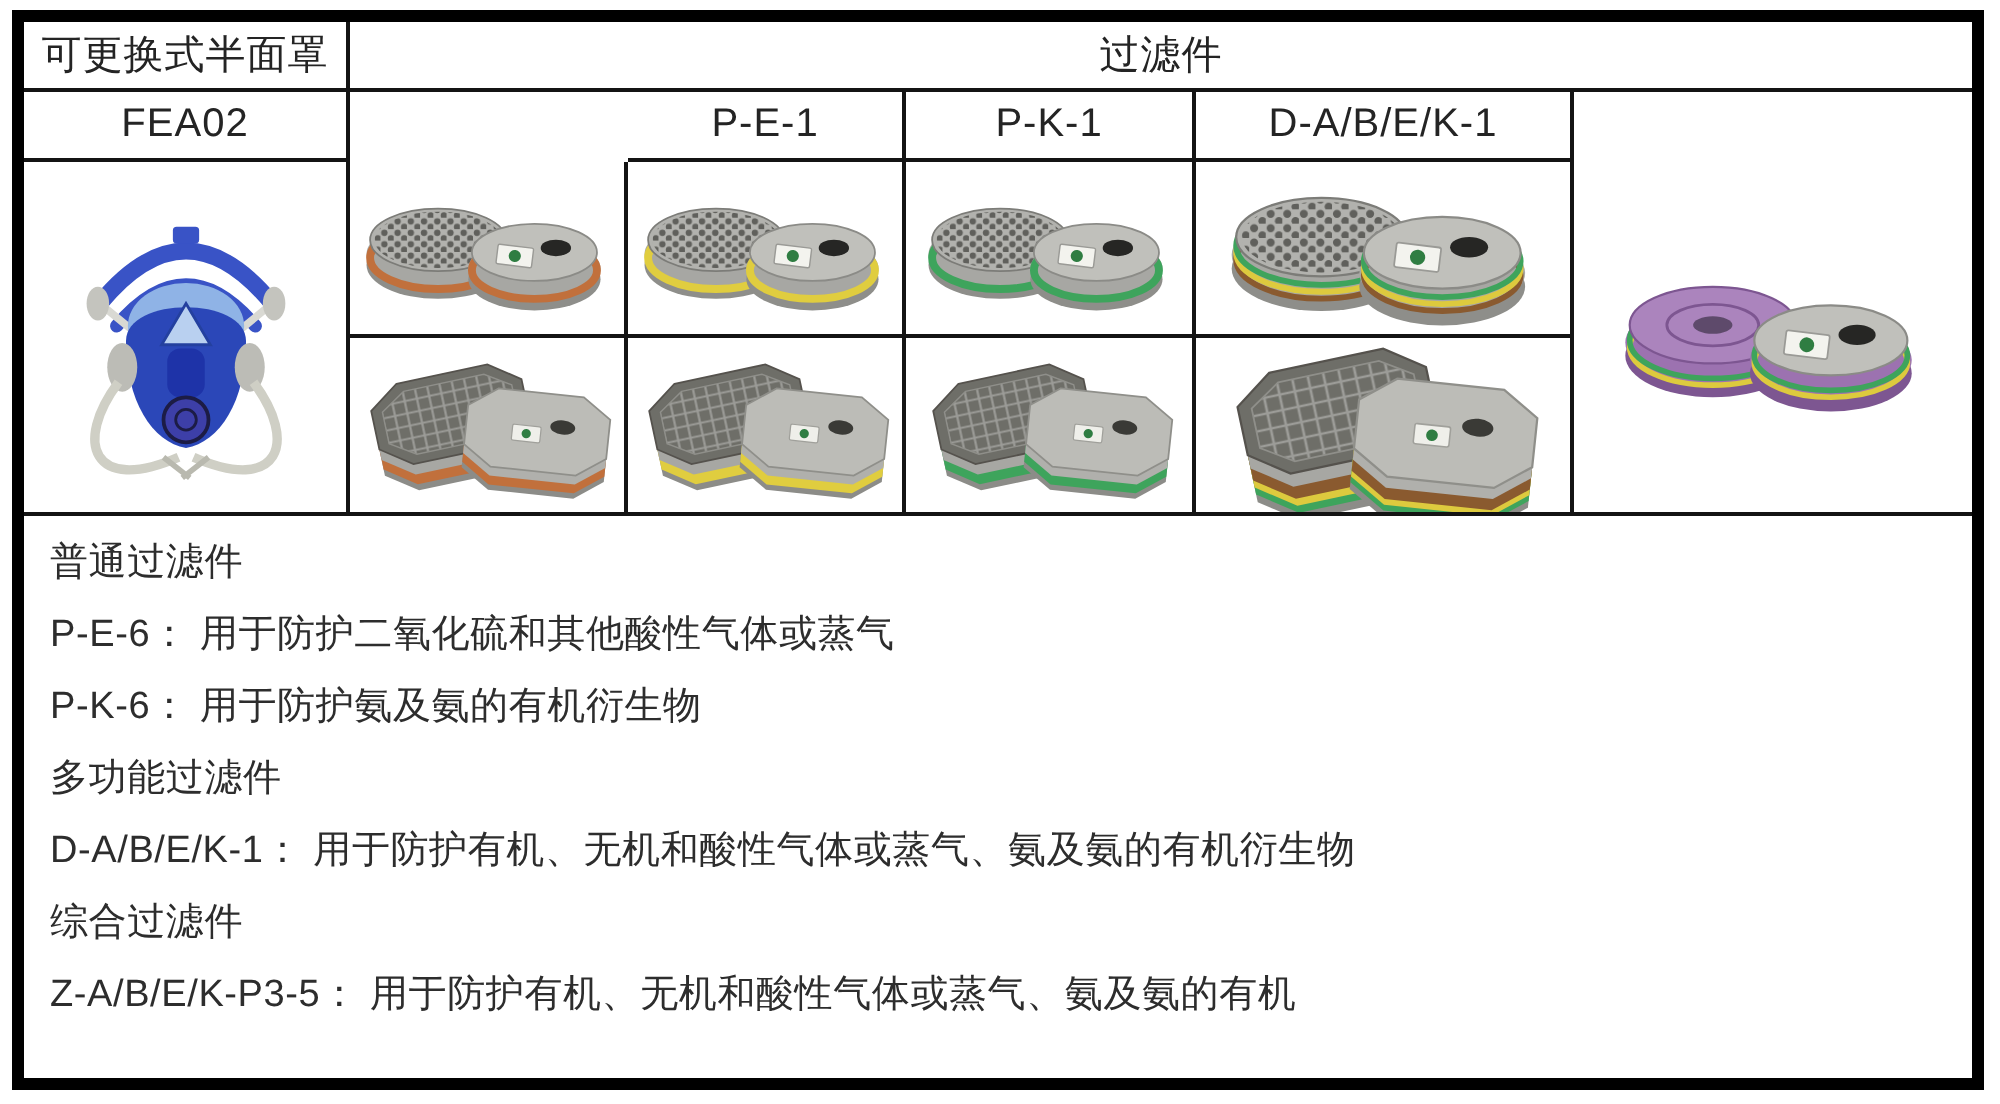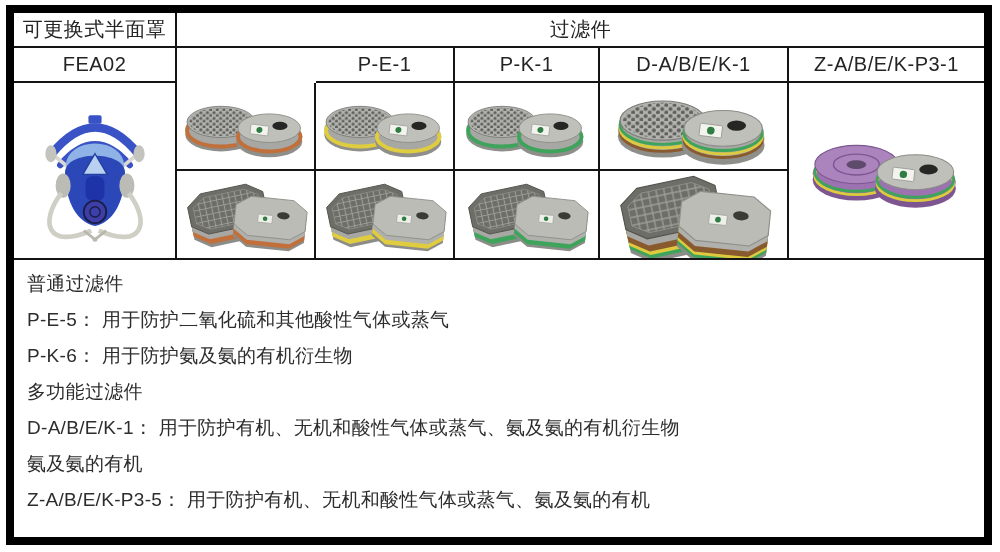--- a/index.html
+++ b/index.html
@@ -1,20 +1,20 @@
 <!DOCTYPE html>
 <html><head>
 <meta charset="utf-8">
 <style>
   html,body{margin:0;padding:0;background:#ffffff;}
   body{font-family:"Liberation Sans","DejaVu Sans",sans-serif;}
   .sheet{position:relative;width:1000px;height:552px;background:#fff;overflow:hidden;}
   .tbl{
     position:absolute;left:6px;top:5px;width:986px;height:540px;
-    box-sizing:border-box;border:8px solid #000000;
+    box-sizing:border-box;border:6px solid #000000;
     display:grid;
     grid-template-columns:163px 139px 139px 145px 189px auto;
     grid-template-rows:35px 35px 88px 89px auto;
     background:#fff;
   }
   .cell{box-sizing:border-box;color:#242424;overflow:hidden;}
   .b-r{border-right:2px solid #141414;}
   .b-b{border-bottom:2px solid #141414;}
   .hc{display:flex;align-items:center;justify-content:center;font-size:20px;letter-spacing:.5px;}
   .img-cell{display:flex;align-items:center;justify-content:center;}
@@ -31,21 +31,20 @@
 <div class="sheet">
   <div class="tbl">
 
     <div class="cell hc b-r b-b" style="grid-area:1/1/2/2">可更换式半面罩</div>
     <div class="cell hc b-b" style="grid-area:1/2/2/7">过滤件</div>
 
     <div class="cell hc b-r b-b" style="grid-area:2/1/3/2">FEA02</div>
     <div class="cell hc b-r b-b" style="grid-area:2/3/3/4">P-E-1</div>
     <div class="cell hc b-r b-b" style="grid-area:2/4/3/5">P-K-1</div>
     <div class="cell hc b-r b-b" style="grid-area:2/5/3/6">D-A/B/E/K-1</div>
-    <div class="cell hc b-b" style="grid-area:2/6/3/7">Z-A/B/E/K-P3-1</div>
 
     <div class="cell img-cell maskcell b-r b-b" style="grid-area:3/1/5/2">
       <div class="product">
           <svg viewBox="0 0 160 172" xmlns="http://www.w3.org/2000/svg">
     <path d="M34,68 Q80,12 126,68" stroke="#3953c6" stroke-width="9" fill="none" stroke-linecap="round"></path>
     <path d="M43,80 Q80,36 117,80" stroke="#3953c6" stroke-width="7" fill="none" stroke-linecap="round"></path>
     <rect x="73" y="27" width="14" height="9" rx="2" fill="#3953c6"></rect>
     <path d="M34,68 L56,86 M126,68 L104,86" stroke="#d9d9d3" stroke-width="4"></path>
     <ellipse cx="33" cy="68" rx="6" ry="9" fill="#c4c4be"></ellipse>
     <ellipse cx="127" cy="68" rx="6" ry="9" fill="#c4c4be"></ellipse>
@@ -311,21 +310,21 @@
     <g transform="rotate(7 90 47)">
       <rect x="80" y="41.5" width="20" height="11" rx="1" fill="#f3f3ee" stroke="#9a9a96" stroke-width="0.8"></rect>
       <circle cx="90" cy="47" r="3.4" fill="#2f7d42"></circle>
     </g>
   </svg>
         </div>
     </div>
 
     <div class="cell notes" style="grid-area:5/1/6/7">
       <div class="nline">普通过滤件</div>
-      <div class="nline">P-E-5： 用于防护二氧化硫和其他酸性气体或蒸气</div>
+      <div class="nline">P-E-6： 用于防护二氧化硫和其他酸性气体或蒸气</div>
       <div class="nline">P-K-6： 用于防护氨及氨的有机衍生物</div>
       <div class="nline">多功能过滤件</div>
       <div class="nline">D-A/B/E/K-1： 用于防护有机、无机和酸性气体或蒸气、氨及氨的有机衍生物</div>
-      <div class="nline">氨及氨的有机</div>
+      <div class="nline">综合过滤件</div>
       <div class="nline">Z-A/B/E/K-P3-5： 用于防护有机、无机和酸性气体或蒸气、氨及氨的有机</div>
     </div>
   </div>
 </div>
 
 </body></html>

